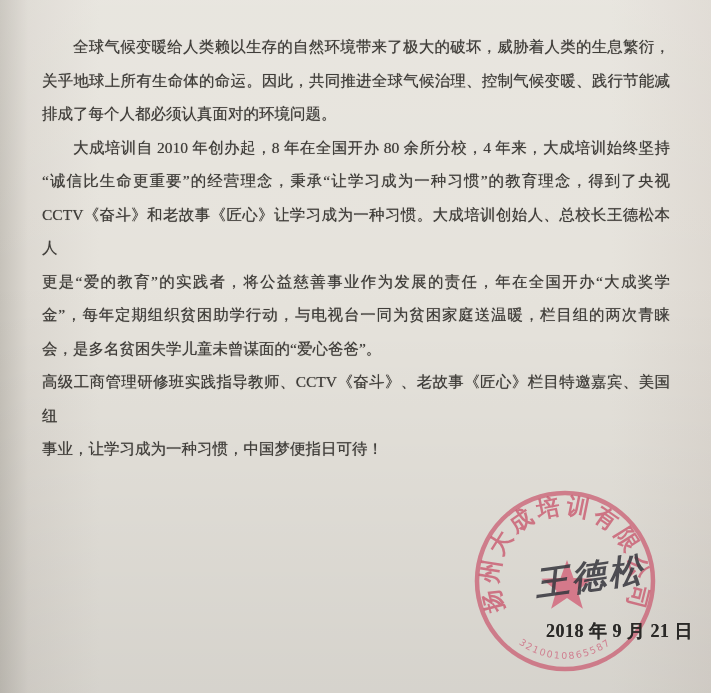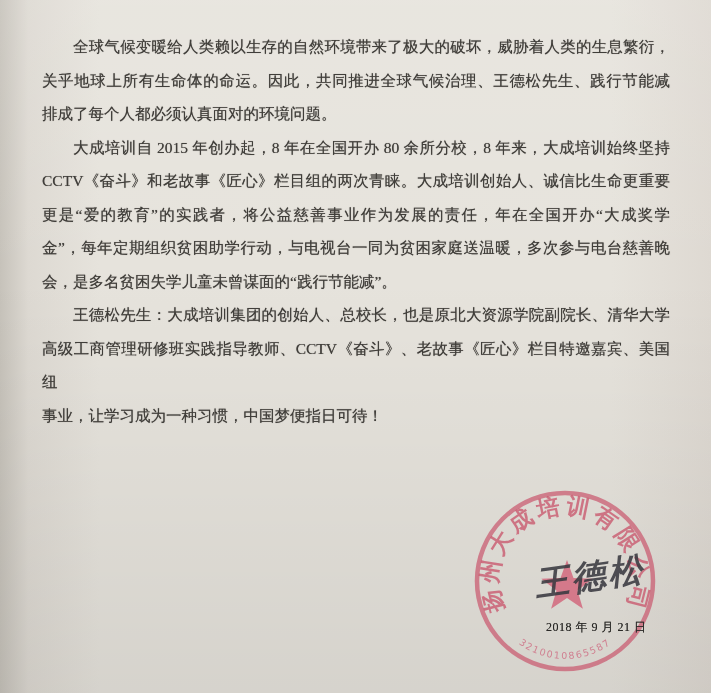--- a/index.html
+++ b/index.html
@@ -48,47 +48,47 @@
   }
   .seal-star{fill:#d2647a;opacity:0.82;}
   .signature{
     font-family:"Liberation Serif","DejaVu Serif",serif;
     font-size:34px;font-weight:bold;font-style:italic;
     fill:#3a3a40;opacity:0.88;letter-spacing:3px;
   }
   .date{
     position:absolute;
     left:546px; top:619px;
-    font-size:12px; font-weight:normal;
+    font-size:18px; font-weight:bold;
     letter-spacing:0.5px;
     color:#2a2927;
     z-index:3;
     text-shadow:0 0 0.6px rgba(42,41,39,0.7);
   }
 </style>
 </head>
 <body>
 
 <div class="photo">
 
   <div class="doc-text">
     <div class="para">
       <div class="line indent">全球气候变暖给人类赖以生存的自然环境带来了极大的破坏，威胁着人类的生息繁衍，</div>
-      <div class="line">关乎地球上所有生命体的命运。因此，共同推进全球气候治理、王德松先生、践行节能减</div>
+      <div class="line">关乎地球上所有生命体的命运。因此，共同推进全球气候治理、控制气候变暖、践行节能减</div>
       <div class="line plast">排成了每个人都必须认真面对的环境问题。</div>
     </div>
     <div class="para">
-      <div class="line indent">大成培训自 2015 年创办起，8 年在全国开办 80 余所分校，8 年来，大成培训始终坚持</div>
-      <div class="line">CCTV《奋斗》和老故事《匠心》栏目组的两次青睐。大成培训创始人、诚信比生命更重要</div>
+      <div class="line indent">大成培训自 2010 年创办起，8 年在全国开办 80 余所分校，4 年来，大成培训始终坚持</div>
+      <div class="line">“诚信比生命更重要”的经营理念，秉承“让学习成为一种习惯”的教育理念，得到了央视</div>
+      <div class="line">CCTV《奋斗》和老故事《匠心》让学习成为一种习惯。大成培训创始人、总校长王德松本人</div>
       <div class="line">更是“爱的教育”的实践者，将公益慈善事业作为发展的责任，年在全国开办“大成奖学</div>
-      <div class="line">金”，每年定期组织贫困助学行动，与电视台一同为贫困家庭送温暖，多次参与电台慈善晚</div>
-      <div class="line plast">会，是多名贫困失学儿童未曾谋面的“践行节能减”。</div>
+      <div class="line">金”，每年定期组织贫困助学行动，与电视台一同为贫困家庭送温暖，栏目组的两次青睐</div>
+      <div class="line plast">会，是多名贫困失学儿童未曾谋面的“爱心爸爸”。</div>
     </div>
     <div class="para">
-      <div class="line indent">王德松先生：大成培训集团的创始人、总校长，也是原北大资源学院副院长、清华大学</div>
       <div class="line">高级工商管理研修班实践指导教师、CCTV《奋斗》、老故事《匠心》栏目特邀嘉宾、美国纽</div>
       <div class="line plast">事业，让学习成为一种习惯，中国梦便指日可待！</div>
     </div>
   </div>
 
   <svg class="stamp" viewBox="0 0 190 190" aria-hidden="true">
     <defs>
       <path id="arcTop" d="M 35.3 125.4 A 67 67 0 1 1 154.7 125.4" fill="none"></path>
       <path id="arcBottom" d="M 21.7 121.7 A 78 78 0 0 0 168.3 121.7" fill="none"></path>
     </defs>

